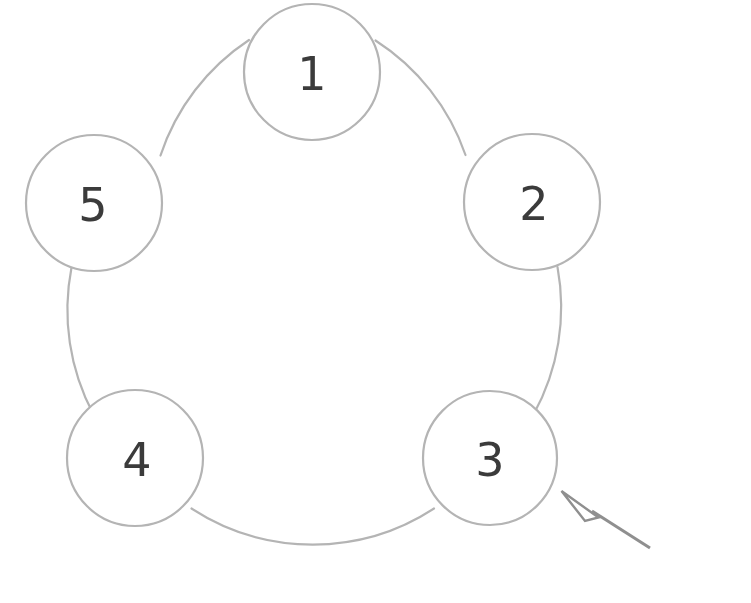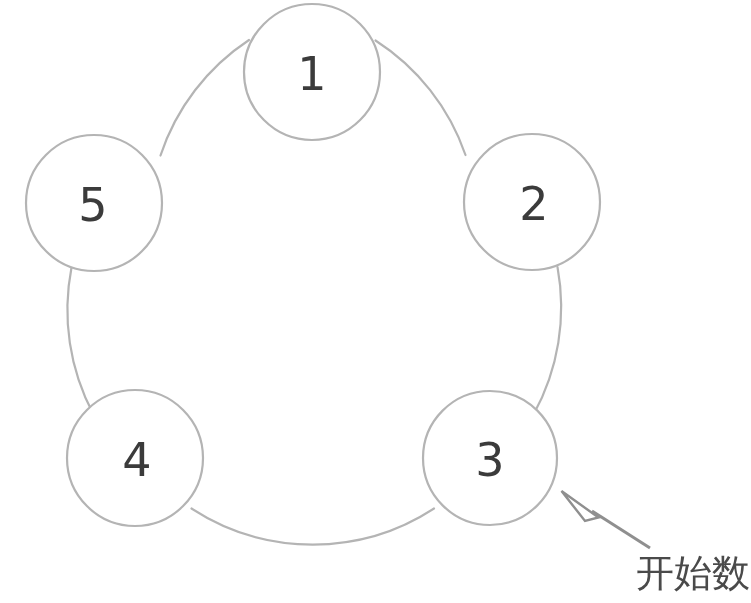--- a/index.html
+++ b/index.html
@@ -97,15 +97,14 @@
       <text class="node-label" x="93" y="205">5</text>
     </g>
 
     <g>
       <line class="arrow-shaft" x1="650" y1="548" x2="592" y2="511"></line>
       <path class="arrow-head" d="M 561.5,491.0 L 598.5,517.5 L 585.0,521.0 Z"></path>
     </g>
 
   </svg>
 
-  <div class="annotation-text" style="left:636px; top:553px;">开始数</div>
 
 </div>
 
 </body></html>

